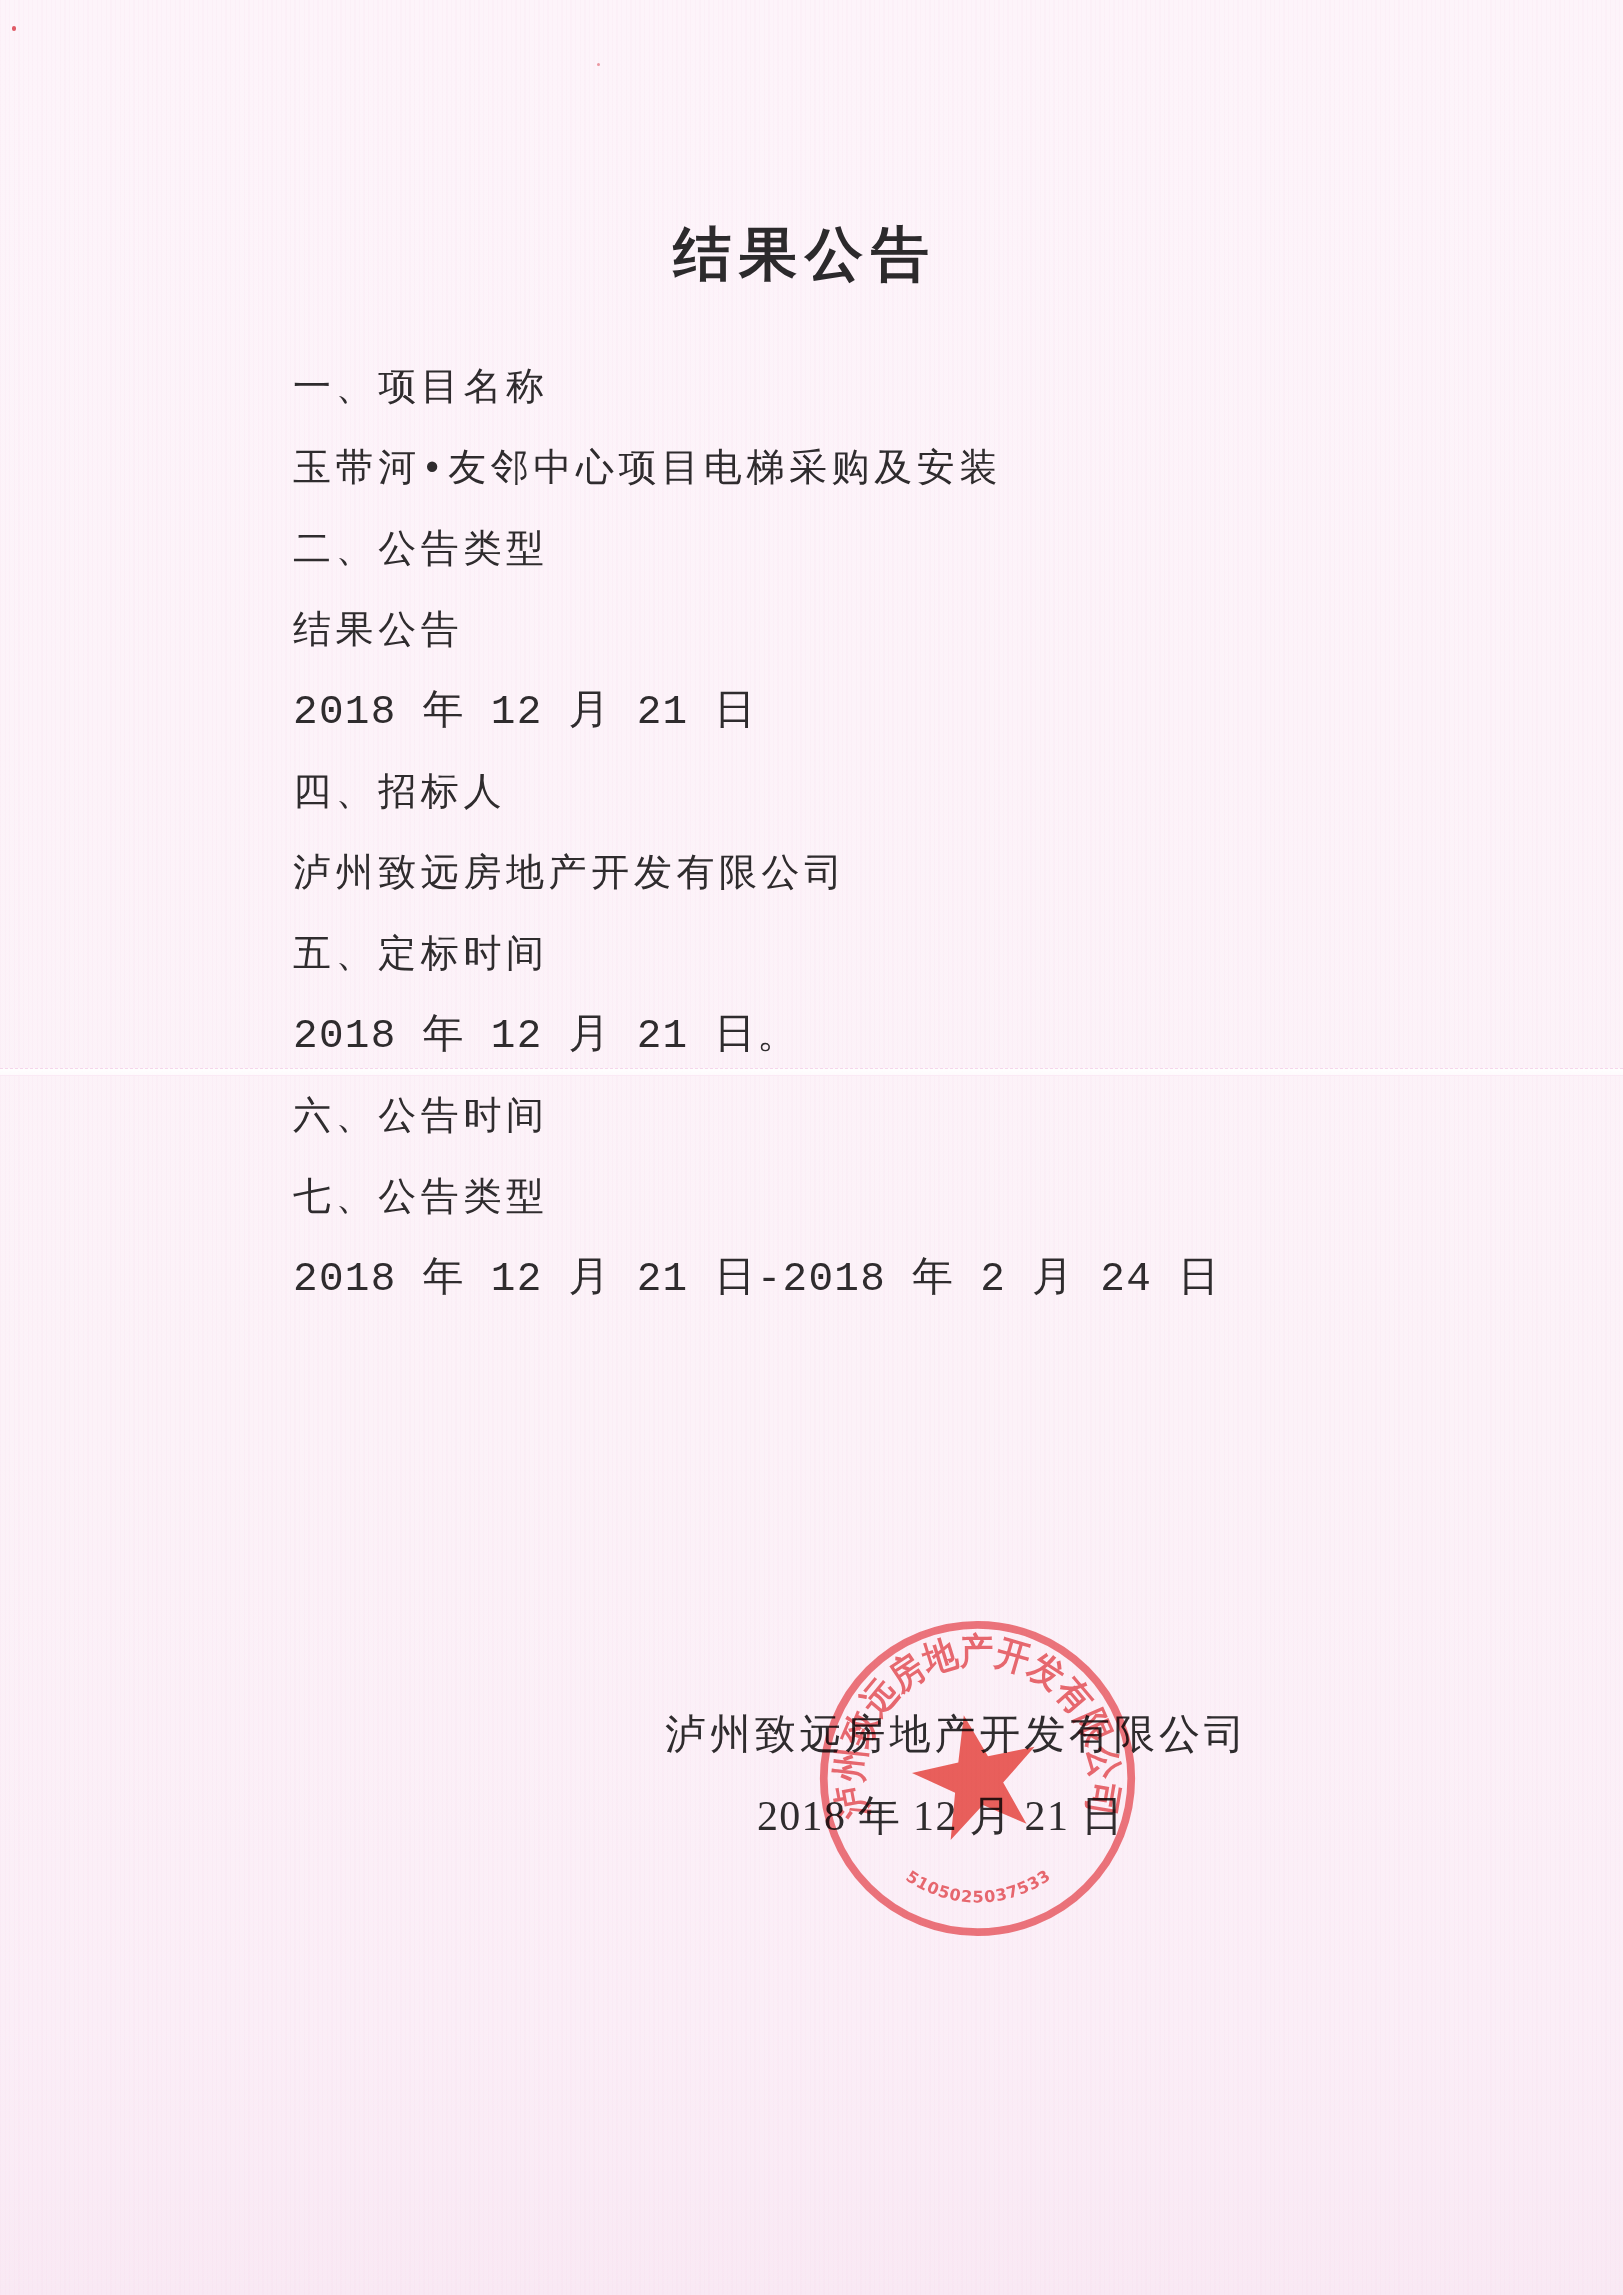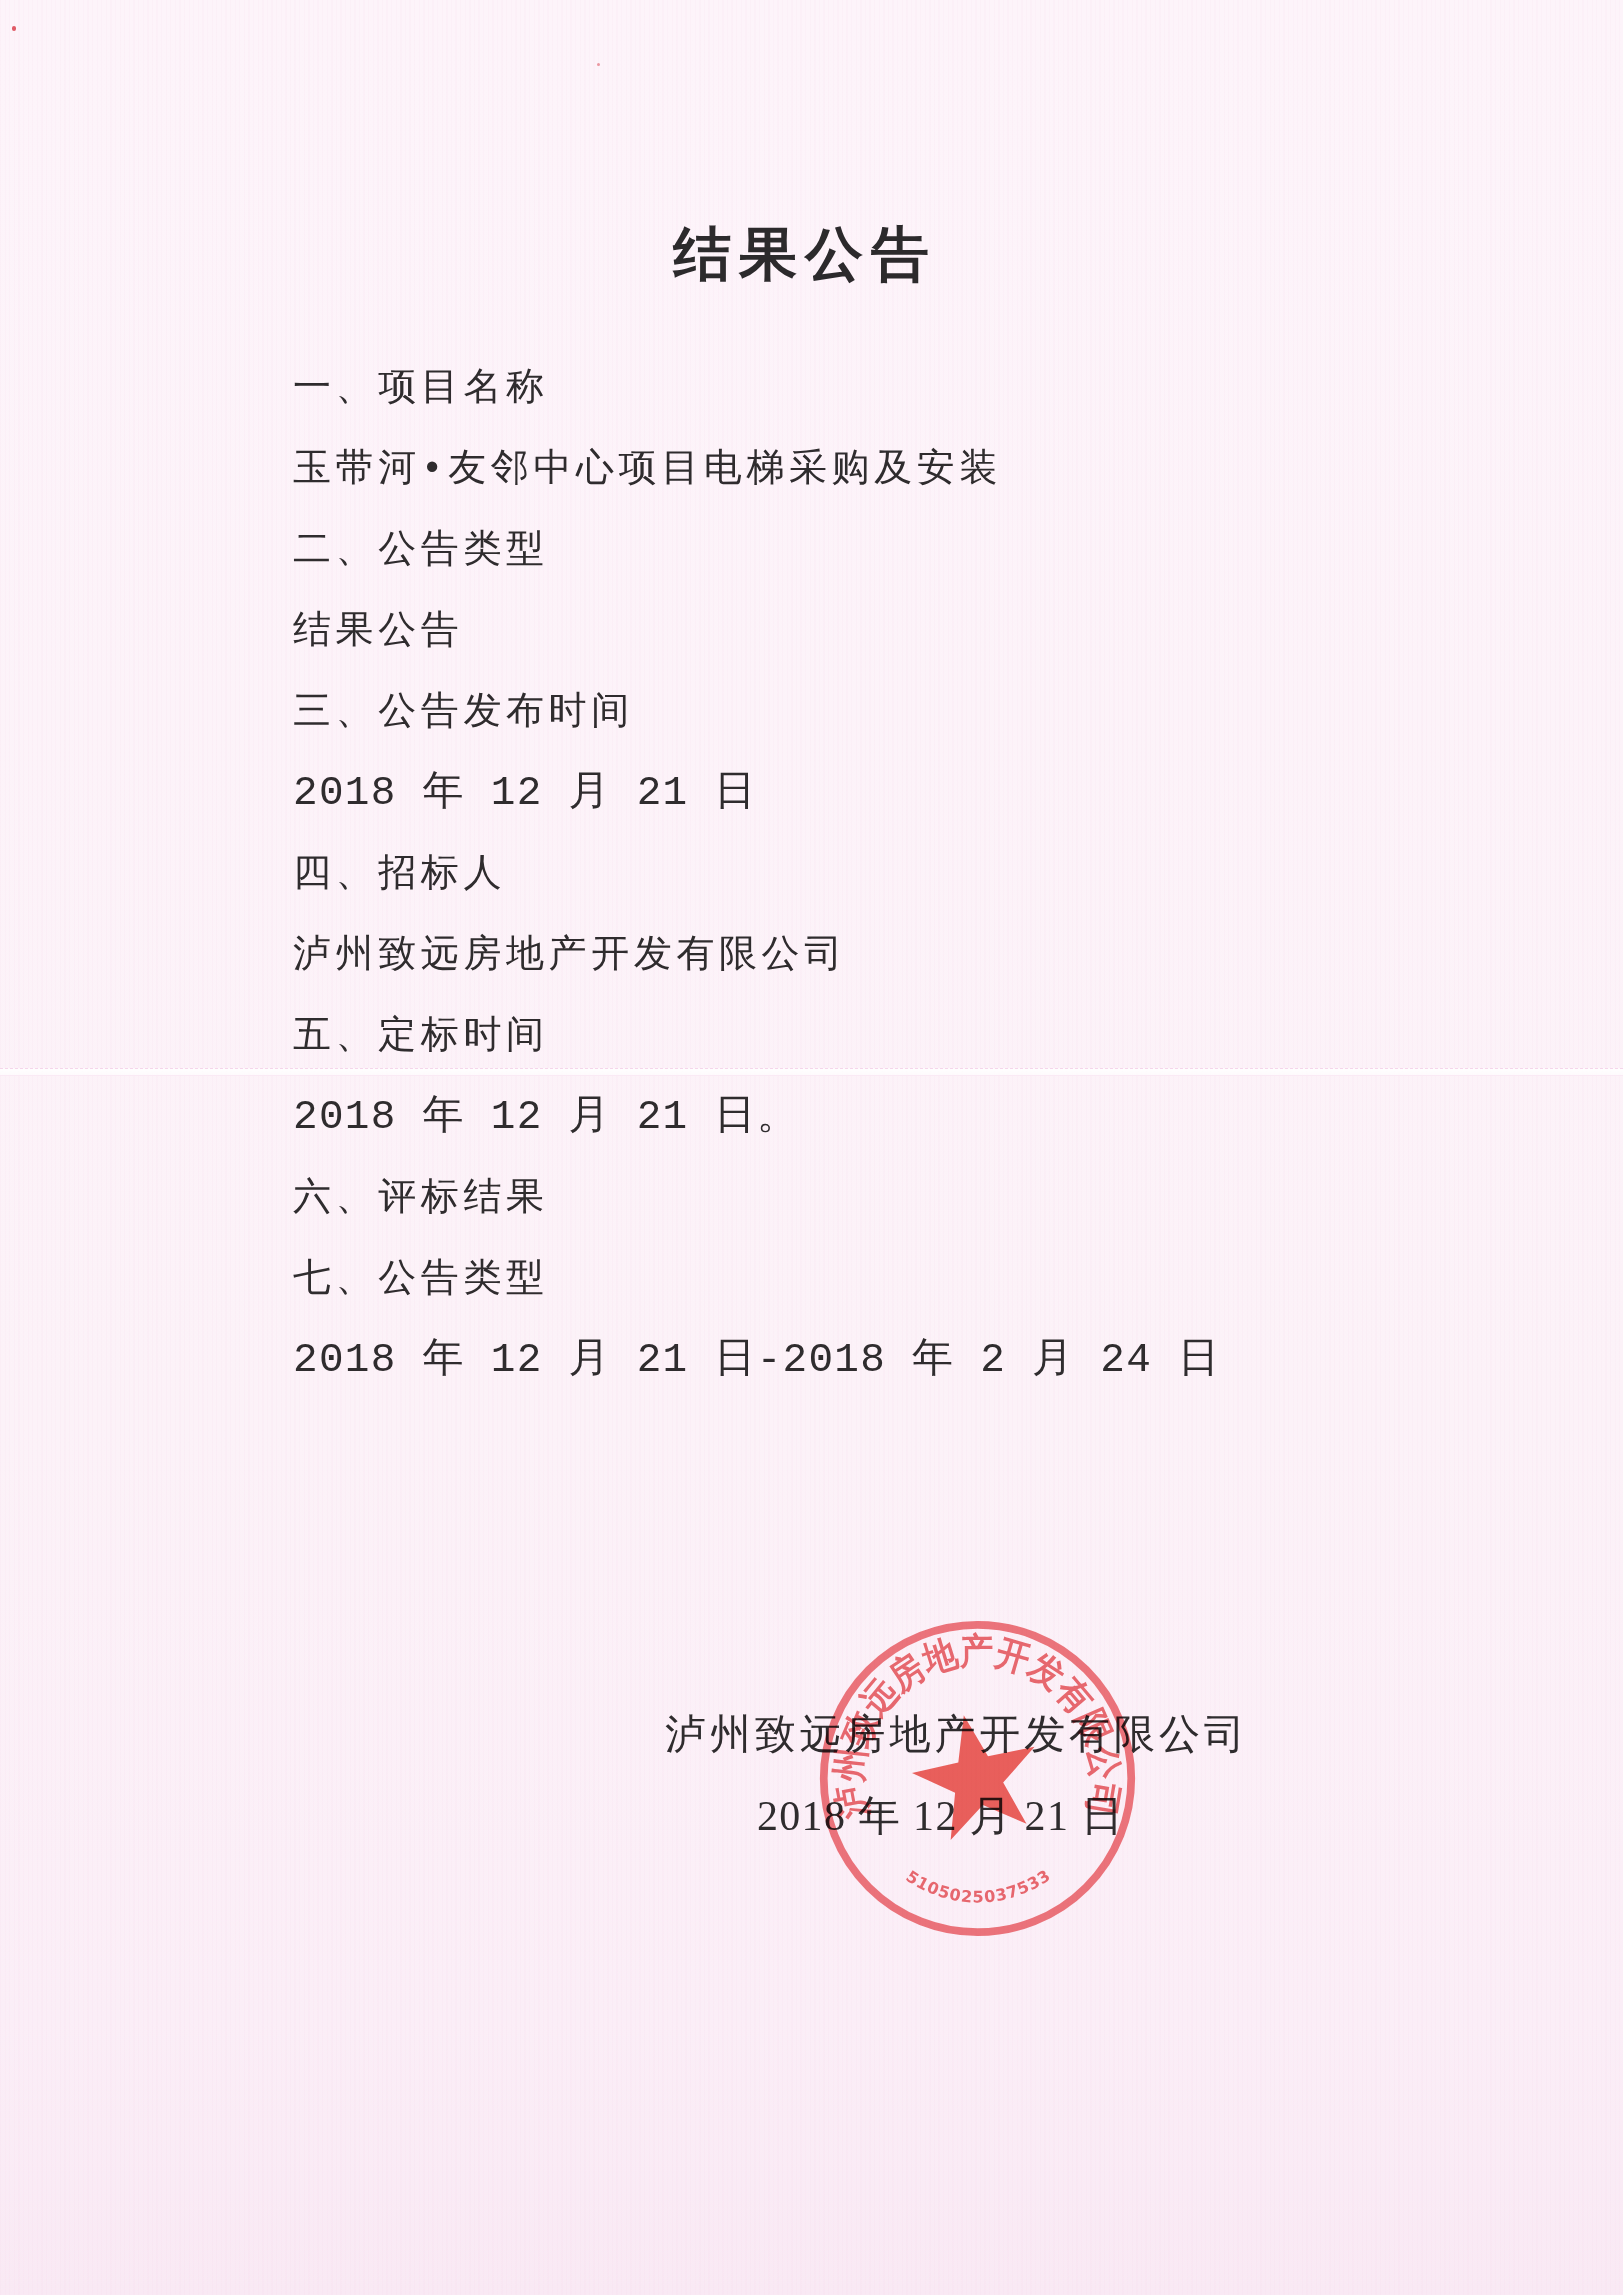--- a/index.html
+++ b/index.html
@@ -52,27 +52,26 @@
 
 <div class="page">
 
   <h1 class="title">结果公告</h1>
 
   <div class="lines">
     <div class="line">一、项目名称</div>
     <div class="line">玉带河•友邻中心项目电梯采购及安装</div>
     <div class="line">二、公告类型</div>
     <div class="line">结果公告</div>
-    <div class="line">三、公告发布时间</div>
     <div class="line num">2018 年 12 月 21 日</div>
     <div class="line">四、招标人</div>
     <div class="line">泸州致远房地产开发有限公司</div>
     <div class="line">五、定标时间</div>
     <div class="line num">2018 年 12 月 21 日。</div>
-    <div class="line">六、评标结果</div>
+    <div class="line">六、公告时间</div>
     <div class="line">七、公告类型</div>
     <div class="line num">2018 年 12 月 21 日-2018 年 2 月 24 日</div>
   </div>
 
   <div class="scan-line"></div>
 
   <div class="sig-company">泸州致远房地产开发有限公司</div>
   <div class="sig-date">2018 年 12 月 21 日</div>
 
   <svg class="stamp" viewBox="0 0 500 500" xmlns="http://www.w3.org/2000/svg">

